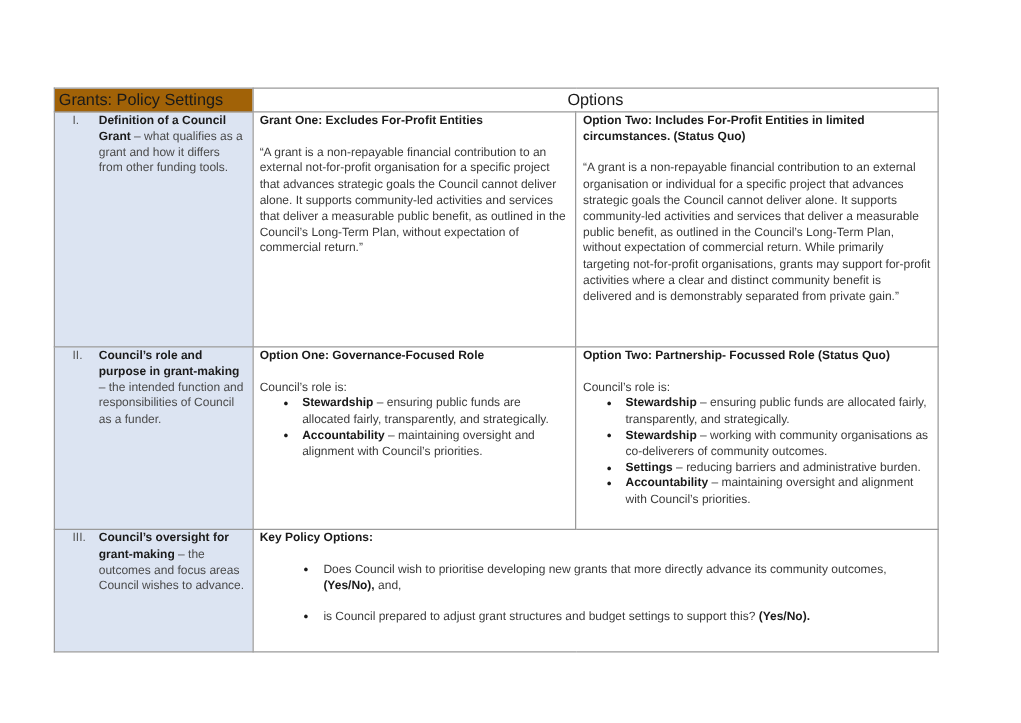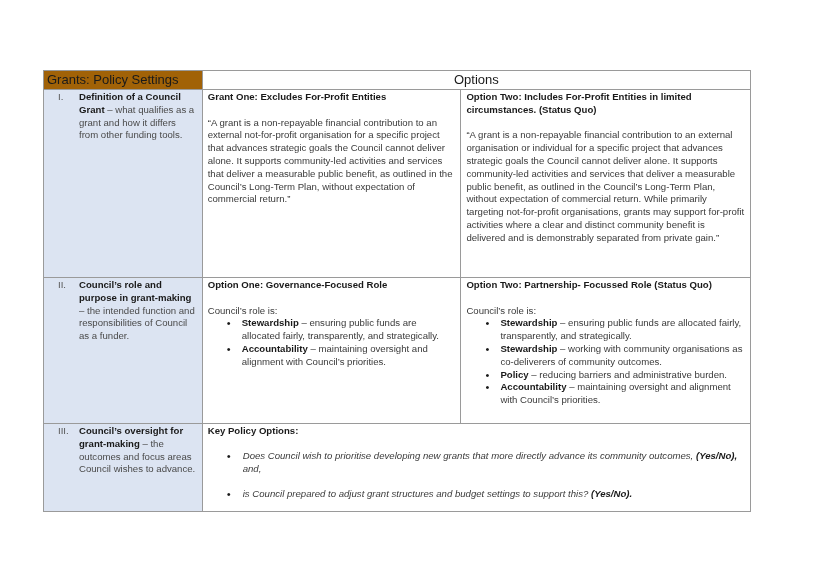--- a/index.html
+++ b/index.html
@@ -24,21 +24,21 @@
   .lbl { background: #dce4f2; }
   .lbl-inner { display: flex; }
   .num { width: 30px; flex: none; padding-left: 9px; box-sizing: border-box; color: #555; }
   .lbl-text { flex: 1; color: #4a4a4a; }
   .b { font-weight: bold; color: #1a1a1a; text-align: right; }
   .opt-title { font-weight: bold; color: #1a1a1a; }
   .para { margin-top: 12.8px; }
   ul.bul { list-style: none; margin: 0; padding: 0 0 0 14px; }
   ul.bul li { position: relative; padding-left: 20px; }
   ul.bul li::before { content: "\2022"; position: absolute; left: 5px; top: 0; color: #1a1a1a; font-size: 11px; }
-  .q-list { list-style: none; margin: 0; padding: 0 0 0 14px; font-style: italic; }
+  .q-list { list-style: none; margin: 16px; padding: 0 0 0 14px; }
   .q-list li { position: relative; padding-left: 21px; }
   .q-list li::before { content: "\2022"; position: absolute; left: 5px; top: 0; color: #1a1a1a; font-size: 11px; }
   .row1 td { height: 182px; }
   .row2 td { height: 140px; }
   .row3 td { height: 82px; }
 </style>
 </head>
 <body>
 
 <table class="tbl">
@@ -84,21 +84,21 @@
         <li><span class="b">Stewardship</span><span> – ensuring public funds are allocated fairly, transparently, and strategically.</span></li>
         <li><span class="b">Accountability</span><span> – maintaining oversight and alignment with Council’s priorities.</span></li>
       </ul>
     </td>
     <td>
       <div class="opt-title">Option Two: Partnership- Focussed Role (Status Quo)</div>
       <div class="para">Council’s role is:</div>
       <ul class="bul">
         <li><span class="b">Stewardship</span><span> – ensuring public funds are allocated fairly, transparently, and strategically.</span></li>
         <li><span class="b">Stewardship</span><span> – working with community organisations as co-deliverers of community outcomes.</span></li>
-        <li><span class="b">Policy</span><span> – reducing barriers and administrative burden.</span></li>
+        <li><span class="b">Settings</span><span> – reducing barriers and administrative burden.</span></li>
         <li><span class="b">Accountability</span><span> – maintaining oversight and alignment with Council’s priorities.</span></li>
       </ul>
     </td>
   </tr>
 
   <tr class="row3">
     <td class="lbl">
       <div class="lbl-inner">
         <span class="num">III.</span>
         <span class="lbl-text"><span class="b">Council’s oversight for grant-making</span><span> – the outcomes and focus areas Council wishes to advance.</span></span>

